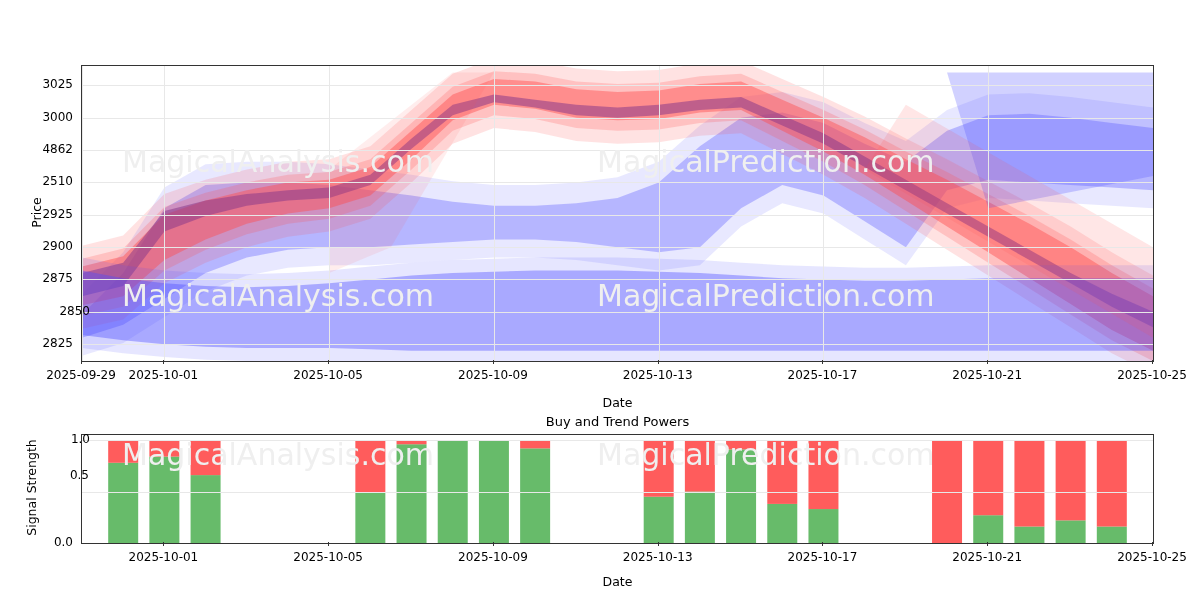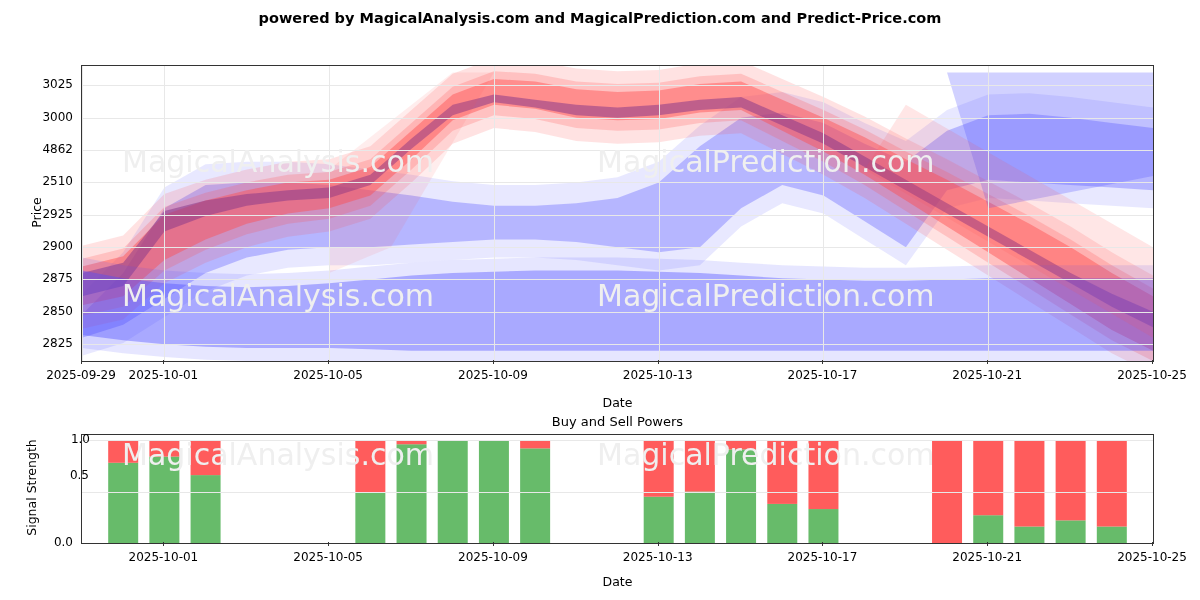--- a/index.html
+++ b/index.html
@@ -119,21 +119,20 @@
     color: #000;
   }
   svg { display: block; }
 </style>
 </head>
 <body>
 
 <div id="root">
 
   <div class="title-block">
-    <div class="title-line">powered by MagicalAnalysis.com and MagicalPrediction.com and Predict-Price.com</div>
   </div>
 
   <div id="upper-plot">
     <div id="upper-grid">
         <div class="gridline-h" style="top: 278.18px;"></div>
         <div class="gridline-h" style="top: 245.833px;"></div>
         <div class="gridline-h" style="top: 213.487px;"></div>
         <div class="gridline-h" style="top: 181.14px;"></div>
         <div class="gridline-h" style="top: 148.794px;"></div>
         <div class="gridline-h" style="top: 116.447px;"></div>
@@ -162,21 +161,21 @@
         <path d="M865.0384615384615,6.469298245614027 L1071,6.469298245614027 L1071,109.9780701754386 L906.2307692307692,142.32456140350877 Z" fill="#4d4dff" fill-opacity="0.26"></path>
         <path d="M823.8461538461539,38.81578947368422 L1071,181.140350877193 L1071,271.7105263157895 L782.6538461538461,103.50877192982455 Z" fill="#ff4d4d" fill-opacity="0.14"></path>
       </svg>
     <div class="wm" style="left:40px; top:78px;">MagicalAnalysis.com</div>
     <div class="wm" style="left:515px; top:78px;">MagicalPrediction.com</div>
     <div class="wm" style="left:40px; top:212px;">MagicalAnalysis.com</div>
     <div class="wm" style="left:515px; top:212px;">MagicalPrediction.com</div>
   </div>
   <div id="upper-yticks">
       <div class="tick-label-y" style="top: 343.18px; left: 0px; width: 73px;">2825</div>
-      <div class="tick-label-y" style="top: 310.833px; left: 0px; width: 73px;">2850</div>
+      <div class="tick-label-y" style="top: 310.833px; left: 17px; width: 73px;">2850</div>
       <div class="tick-label-y" style="top: 278.487px; left: 0px; width: 73px;">2875</div>
       <div class="tick-label-y" style="top: 246.14px; left: 0px; width: 73px; text-align: right;">2900</div>
       <div class="tick-label-y" style="top: 213.794px; left: 0px; width: 73px;">2925</div>
       <div class="tick-label-y" style="top: 181.447px; left: 0px; width: 73px;">2510</div>
       <div class="tick-label-y" style="top: 149.101px; left: 0px; width: 73px;">4862</div>
       <div class="tick-label-y" style="top: 116.754px; left: 0px; width: 73px;">3000</div>
       <div class="tick-label-y" style="top: 84.4079px; left: 0px; width: 73px;">3025</div>
     </div>
   <div id="upper-xticks">
       <div class="tick-label-x" style="left: 81px; top: 368px;">2025-09-29</div>
@@ -192,21 +191,21 @@
       <div class="tick-label-x" style="left: 822.462px; top: 368px;">2025-10-17</div>
       <div class="tick-mark" style="left: 822.462px; top: 360px; width: 1px; height: 4px;"></div>
       <div class="tick-label-x" style="left: 987.231px; top: 368px;">2025-10-21</div>
       <div class="tick-mark" style="left: 987.231px; top: 360px; width: 1px; height: 4px;"></div>
       <div class="tick-label-x" style="left: 1152px; top: 368px;">2025-10-25</div>
       <div class="tick-mark" style="left: 1152px; top: 360px; width: 1px; height: 4px;"></div>
     </div>
   <div class="axis-label ylabel" style="left:-4px; top:205px; width:80px;">Price</div>
   <div class="axis-label" style="left:81px; top:395px; width:1073px;">Date</div>
 
-  <div class="sub-title" style="top:414px;">Buy and Sell Powers</div>
+  <div class="sub-title" style="top:414px;">Buy and Trend Powers</div>
 
   <div id="lower-plot">
     <div id="lower-grid">
         <div class="gridline-h" style="top: 108px;"></div>
         <div class="gridline-h" style="top: 56.5714px;"></div>
         <div class="gridline-h" style="top: 5.14286px;"></div>
       </div>
     <svg id="lower-svg" width="1071" height="108" viewBox="0 0 1071 108" preserveAspectRatio="none">
         <rect x="26.19" y="27.77" width="30" height="80.23" fill="#4caf50" fill-opacity="0.85"></rect>
         <rect x="26.19" y="5.14" width="30" height="22.63" fill="#ff4040" fill-opacity="0.85"></rect>

